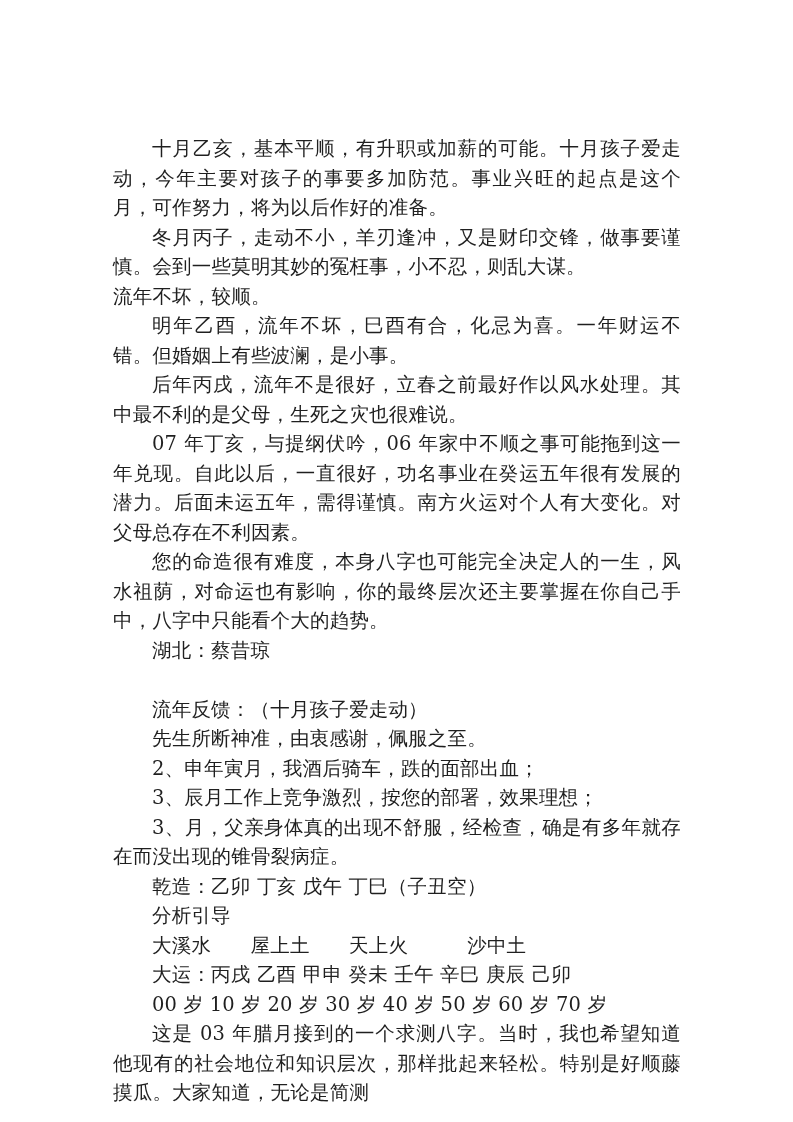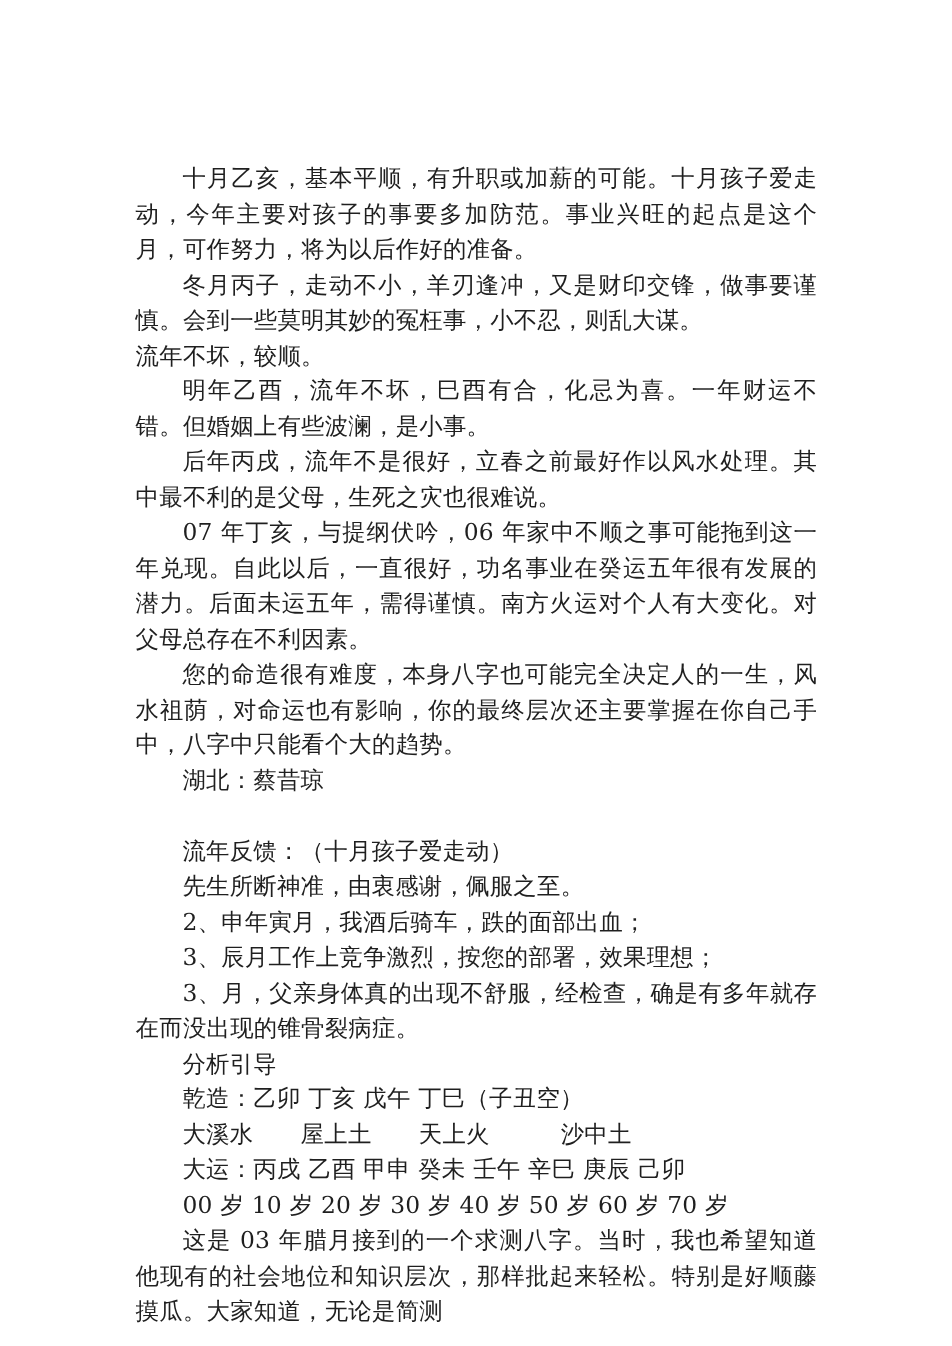--- a/index.html
+++ b/index.html
@@ -64,20 +64,20 @@
       <p class="line indent">后年丙戌，流年不是很好，立春之前最好作以风水处理。其中最不利的是父母，生死之灾也很难说。</p>
       <p class="line indent">07 年丁亥，与提纲伏吟，06 年家中不顺之事可能拖到这一年兑现。自此以后，一直很好，功名事业在癸运五年很有发展的潜力。后面未运五年，需得谨慎。南方火运对个人有大变化。对父母总存在不利因素。</p>
       <p class="line indent">您的命造很有难度，本身八字也可能完全决定人的一生，风水祖荫，对命运也有影响，你的最终层次还主要掌握在你自己手中，八字中只能看个大的趋势。</p>
       <p class="line indent">湖北：蔡昔琼</p>
       <div class="spacer"></div>
       <p class="line indent"><span class="hd">流年反馈：</span><span>（十月孩子爱走动）</span></p>
       <p class="line indent">先生所断神准，由衷感谢，佩服之至。</p>
       <p class="line indent">2、申年寅月，我酒后骑车，跌的面部出血；</p>
       <p class="line indent">3、辰月工作上竞争激烈，按您的部署，效果理想；</p>
       <p class="line indent">3、月，父亲身体真的出现不舒服，经检查，确是有多年就存在而没出现的锥骨裂病症。</p>
+      <p class="line indent">乾造：乙卯 丁亥 戊午 丁巳（子丑空）</p>
       <p class="line indent"><span class="hd">分析引导</span></p>
-      <p class="line indent">乾造：乙卯 丁亥 戊午 丁巳（子丑空）</p>
       <p class="line indent">大溪水　　屋上土　　天上火　　　沙中土</p>
       <p class="line indent">大运：丙戌 乙酉 甲申 癸未 壬午 辛巳 庚辰 己卯</p>
       <p class="line indent">00 岁 10 岁 20 岁 30 岁 40 岁 50 岁 60 岁 70 岁</p>
       <p class="line indent">这是 03 年腊月接到的一个求测八字。当时，我也希望知道他现有的社会地位和知识层次，那样批起来轻松。特别是好顺藤摸瓜。大家知道，无论是简测</p>
     </div>
 </div>
 
 </body></html>

